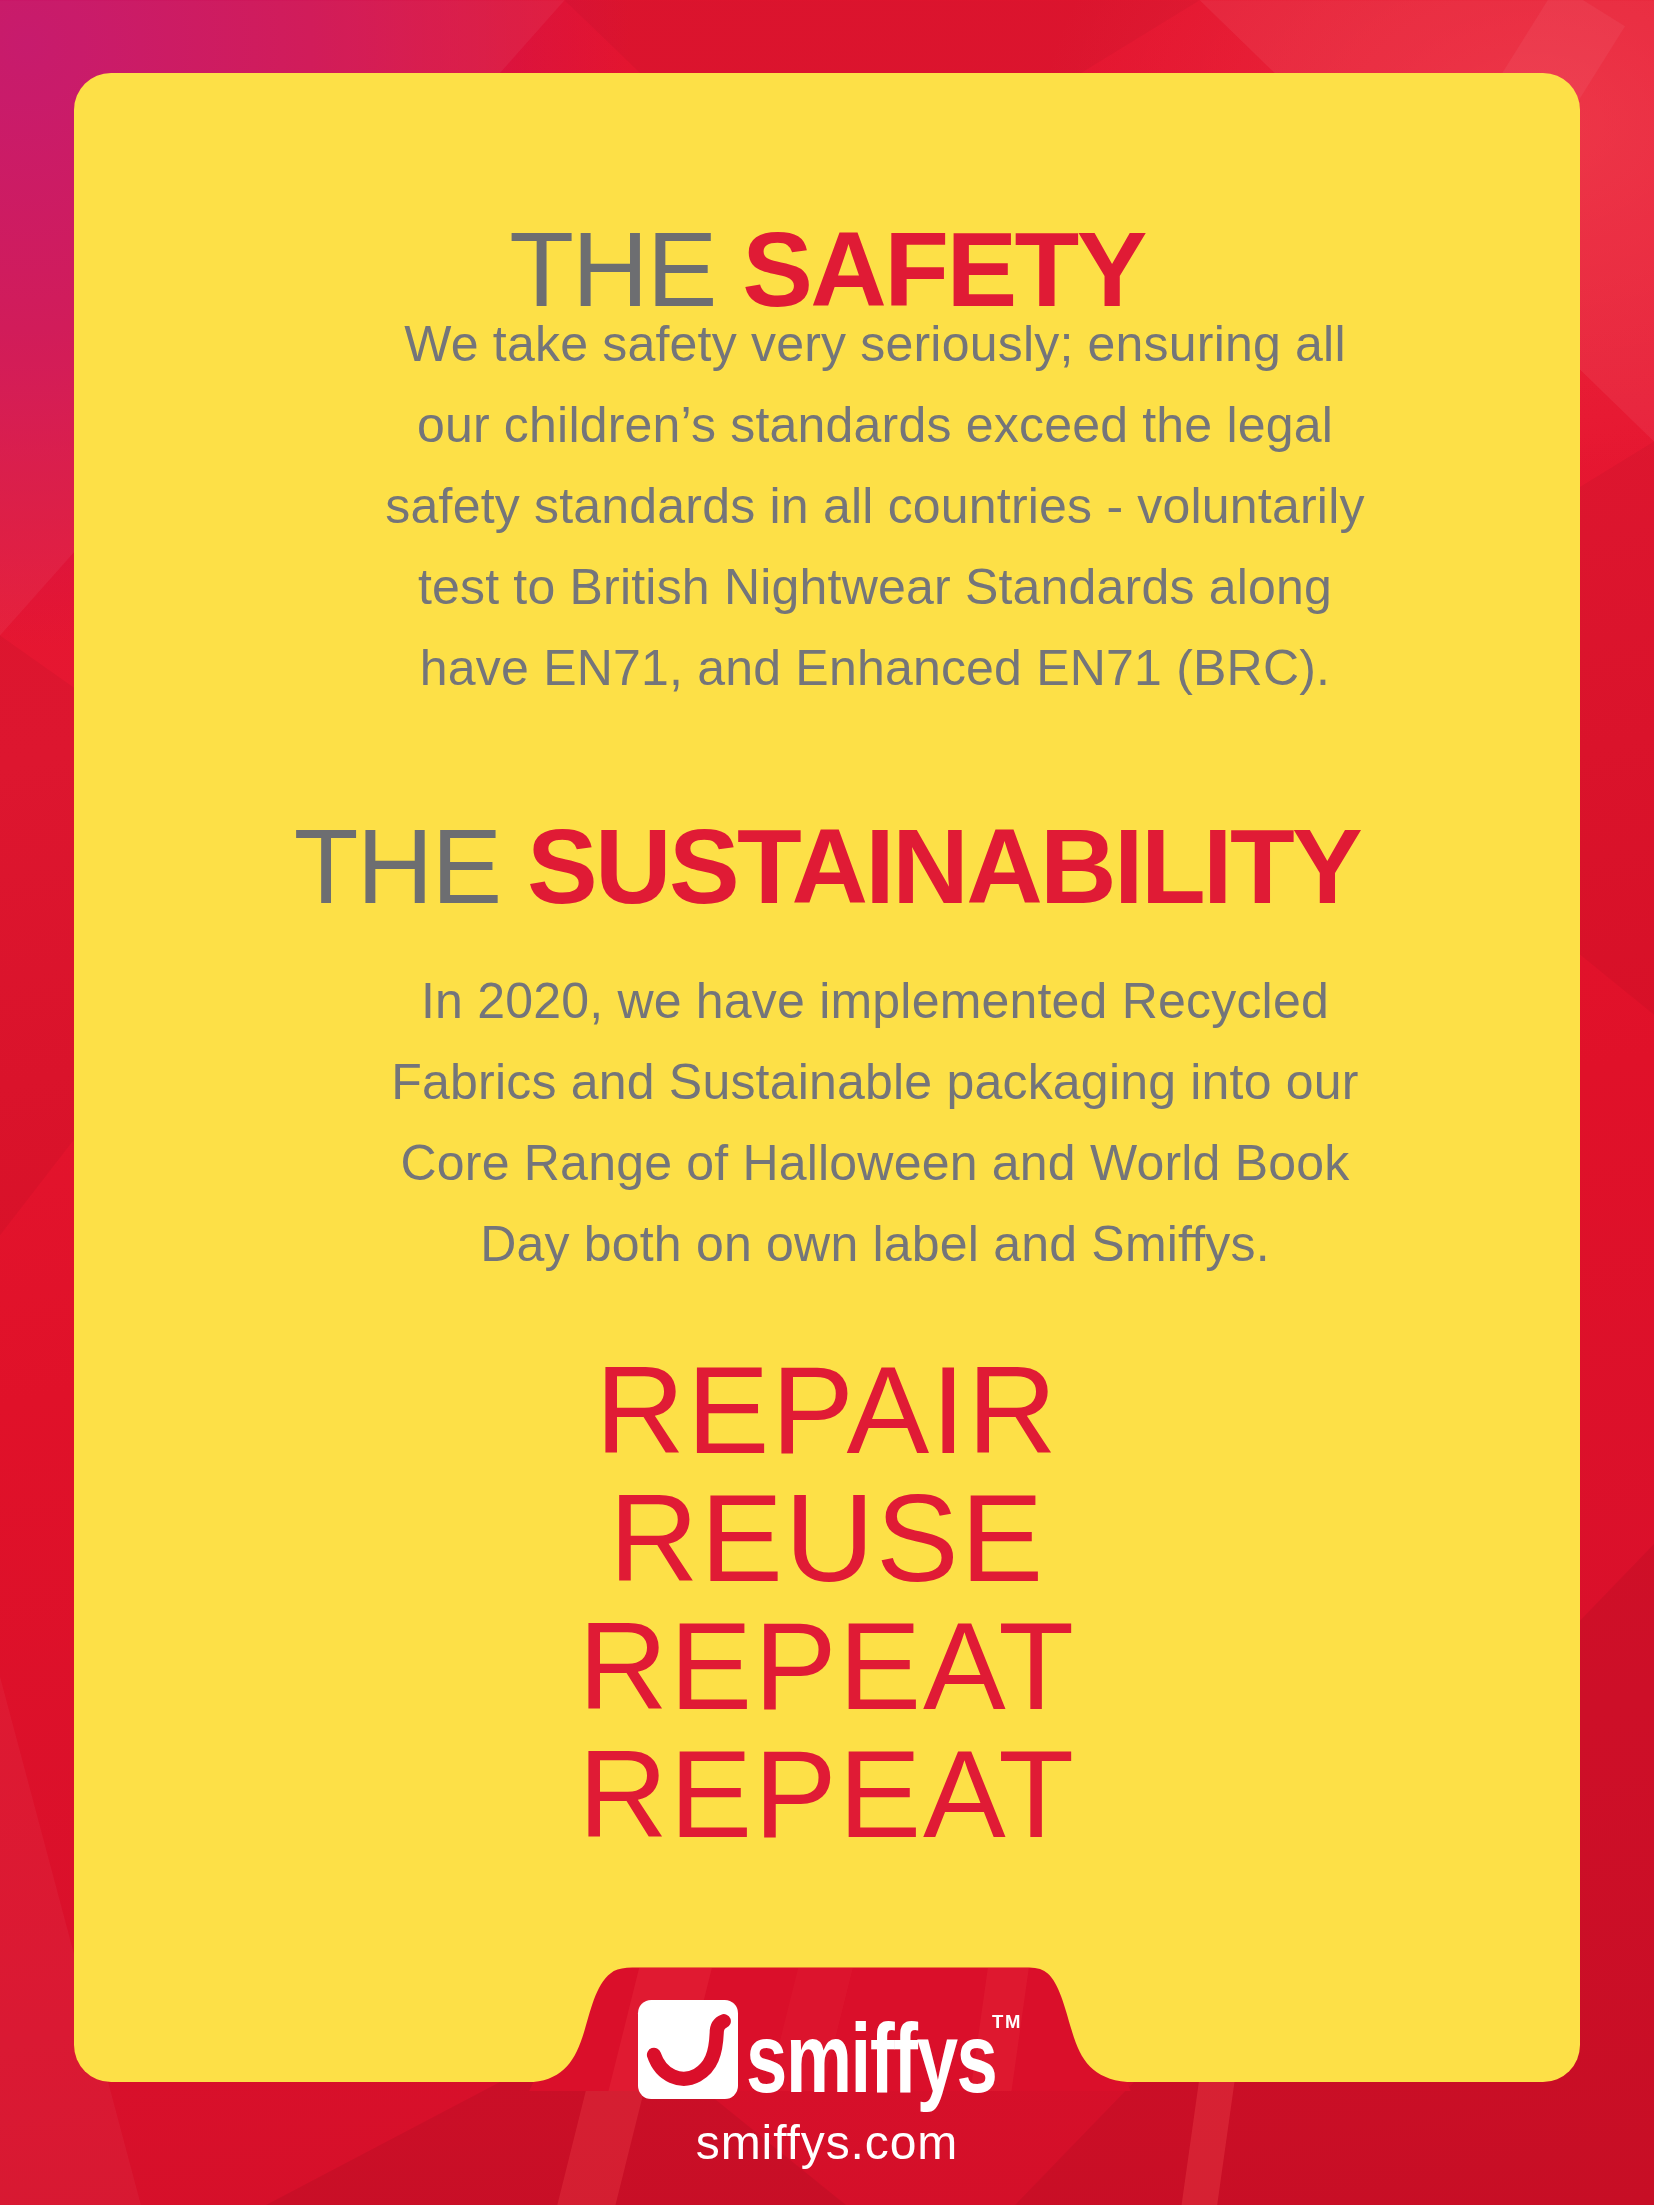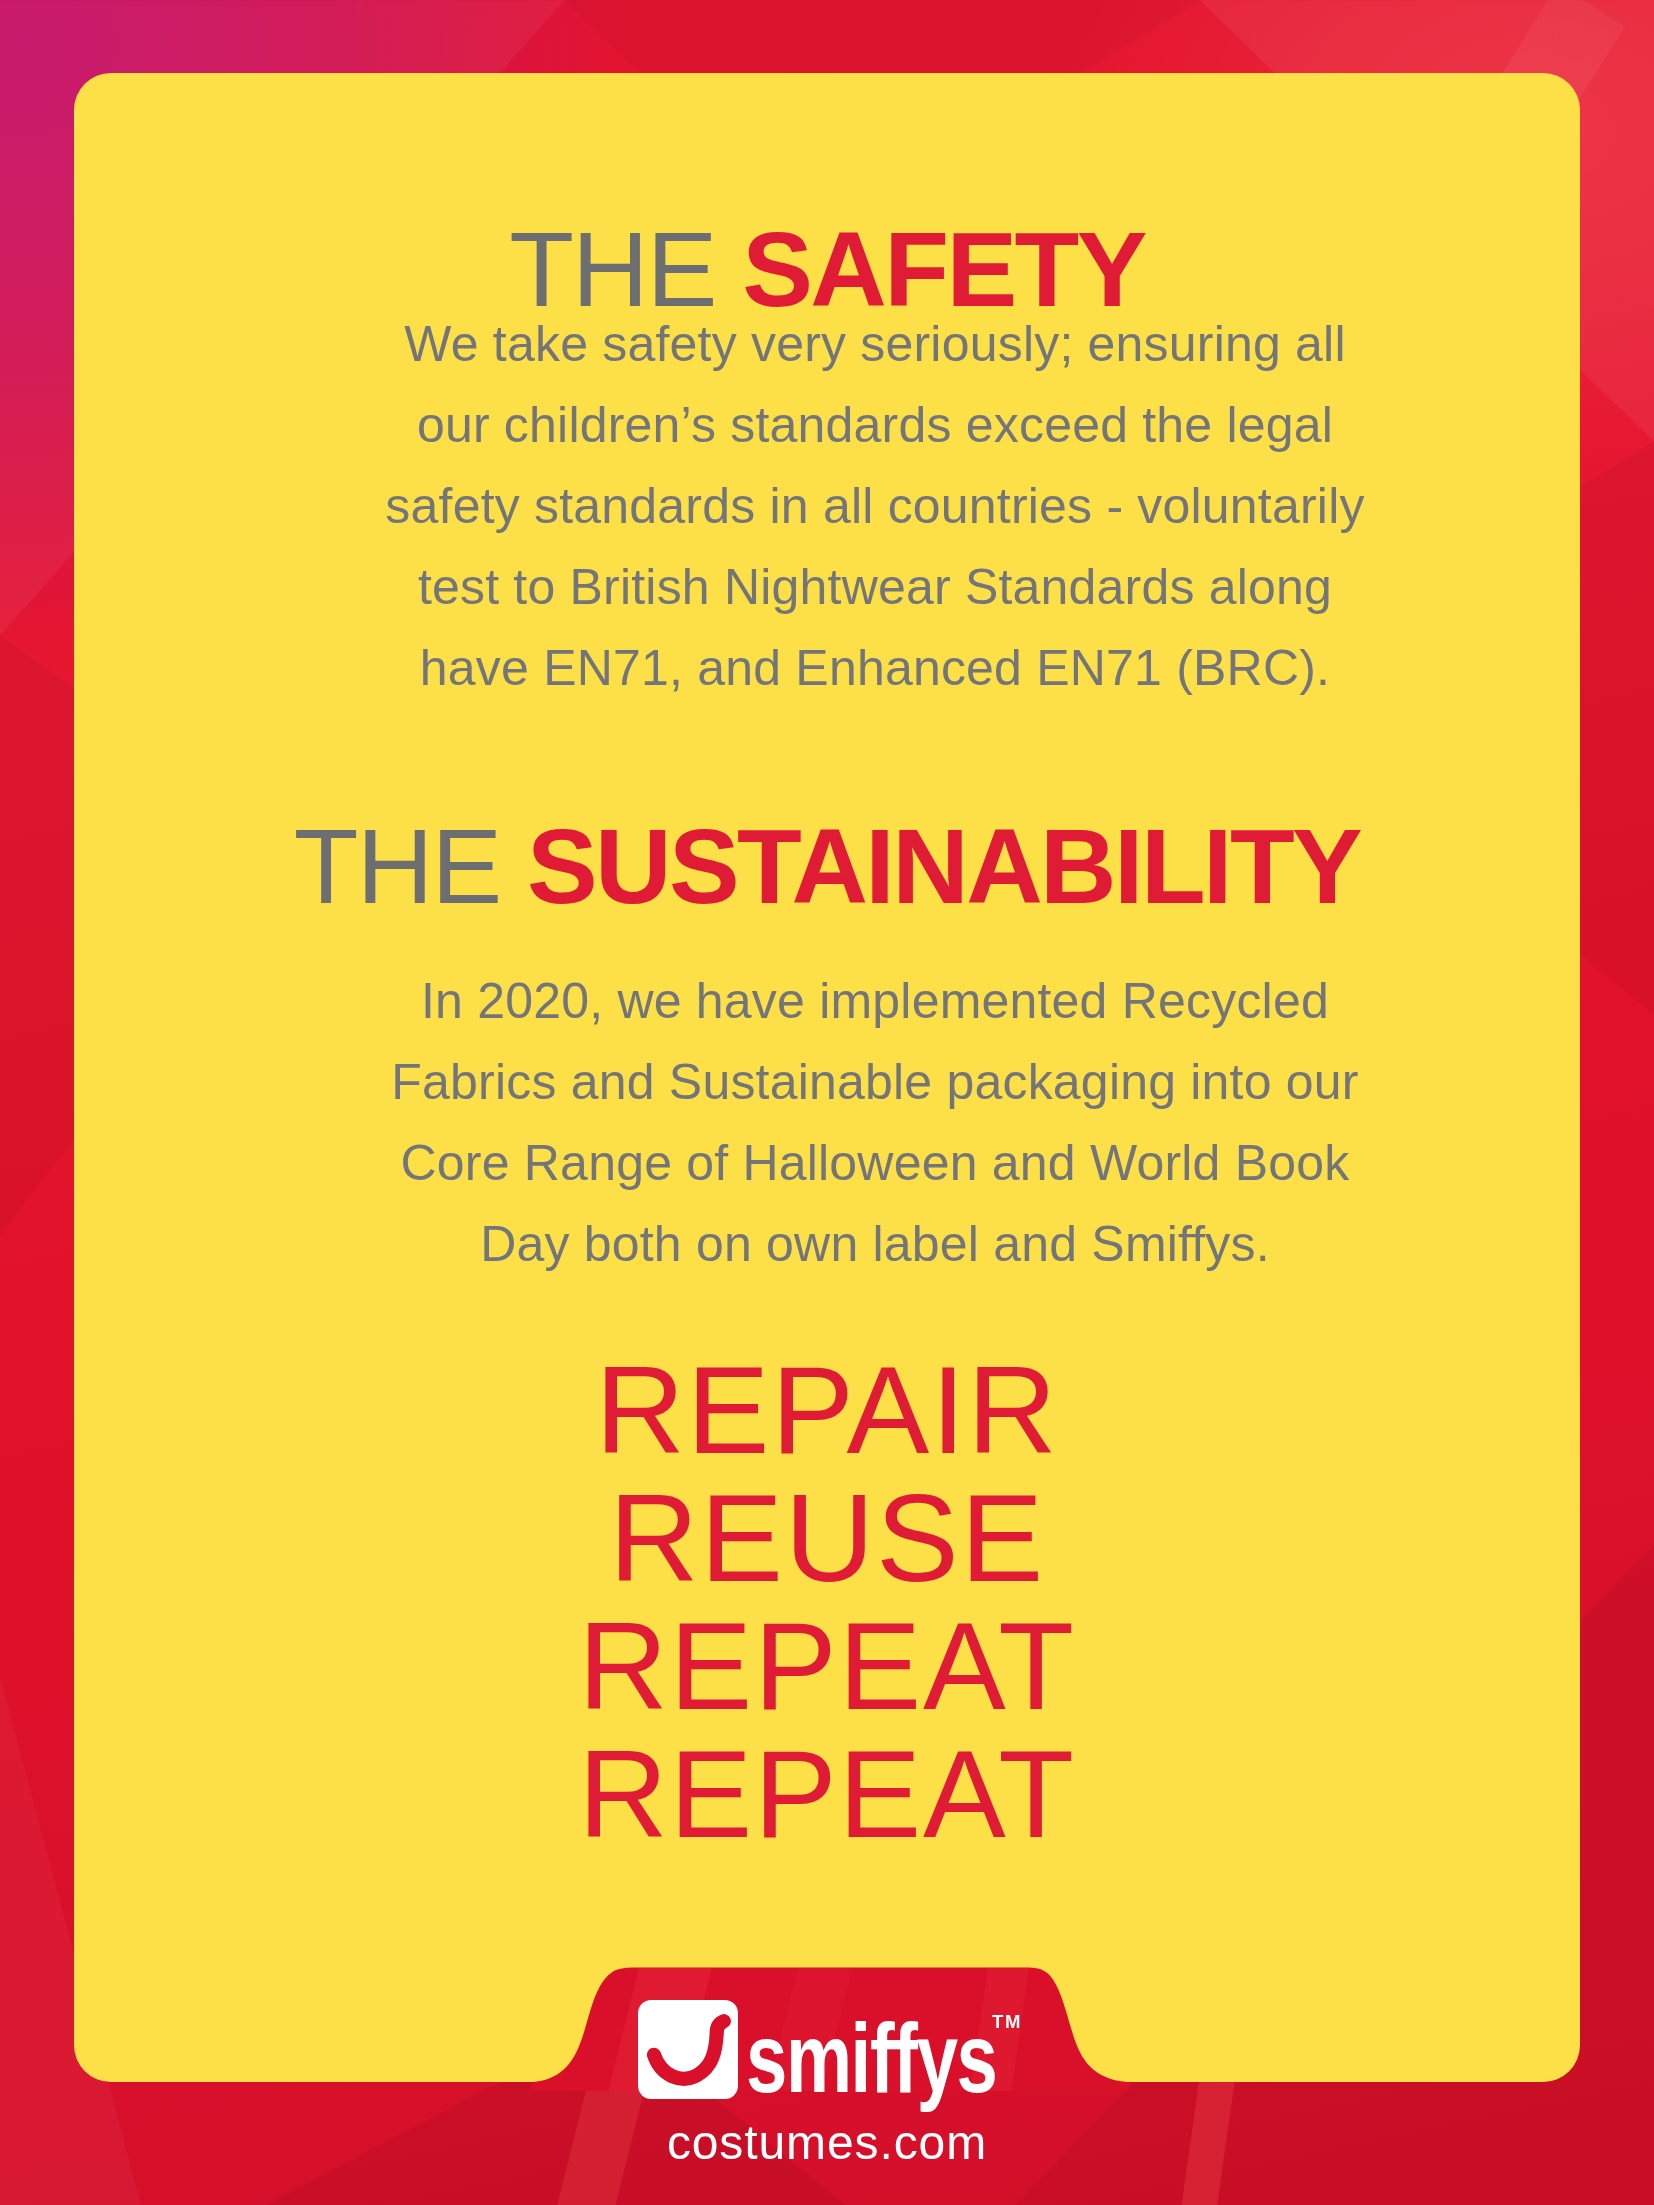--- a/index.html
+++ b/index.html
@@ -146,16 +146,16 @@
   </svg>
 
   <div class="logo-box">
     <svg width="100" height="99" viewBox="0 0 113 112">
       <path d="M 18,62 C 26,86 49,95 67,85 C 83,76 88,60 89,37 c 0,-7 3,-11 8,-13" fill="none" stroke="#da0f2a" stroke-width="16" stroke-linecap="round"></path>
     </svg>
   </div>
   <div class="logotype">smiffys</div>
   <div class="tm">TM</div>
 
-  <div class="site">costumes.com</div>
+  <div class="site">smiffys.com</div>
 
 </div>
 
 
 </body></html>

